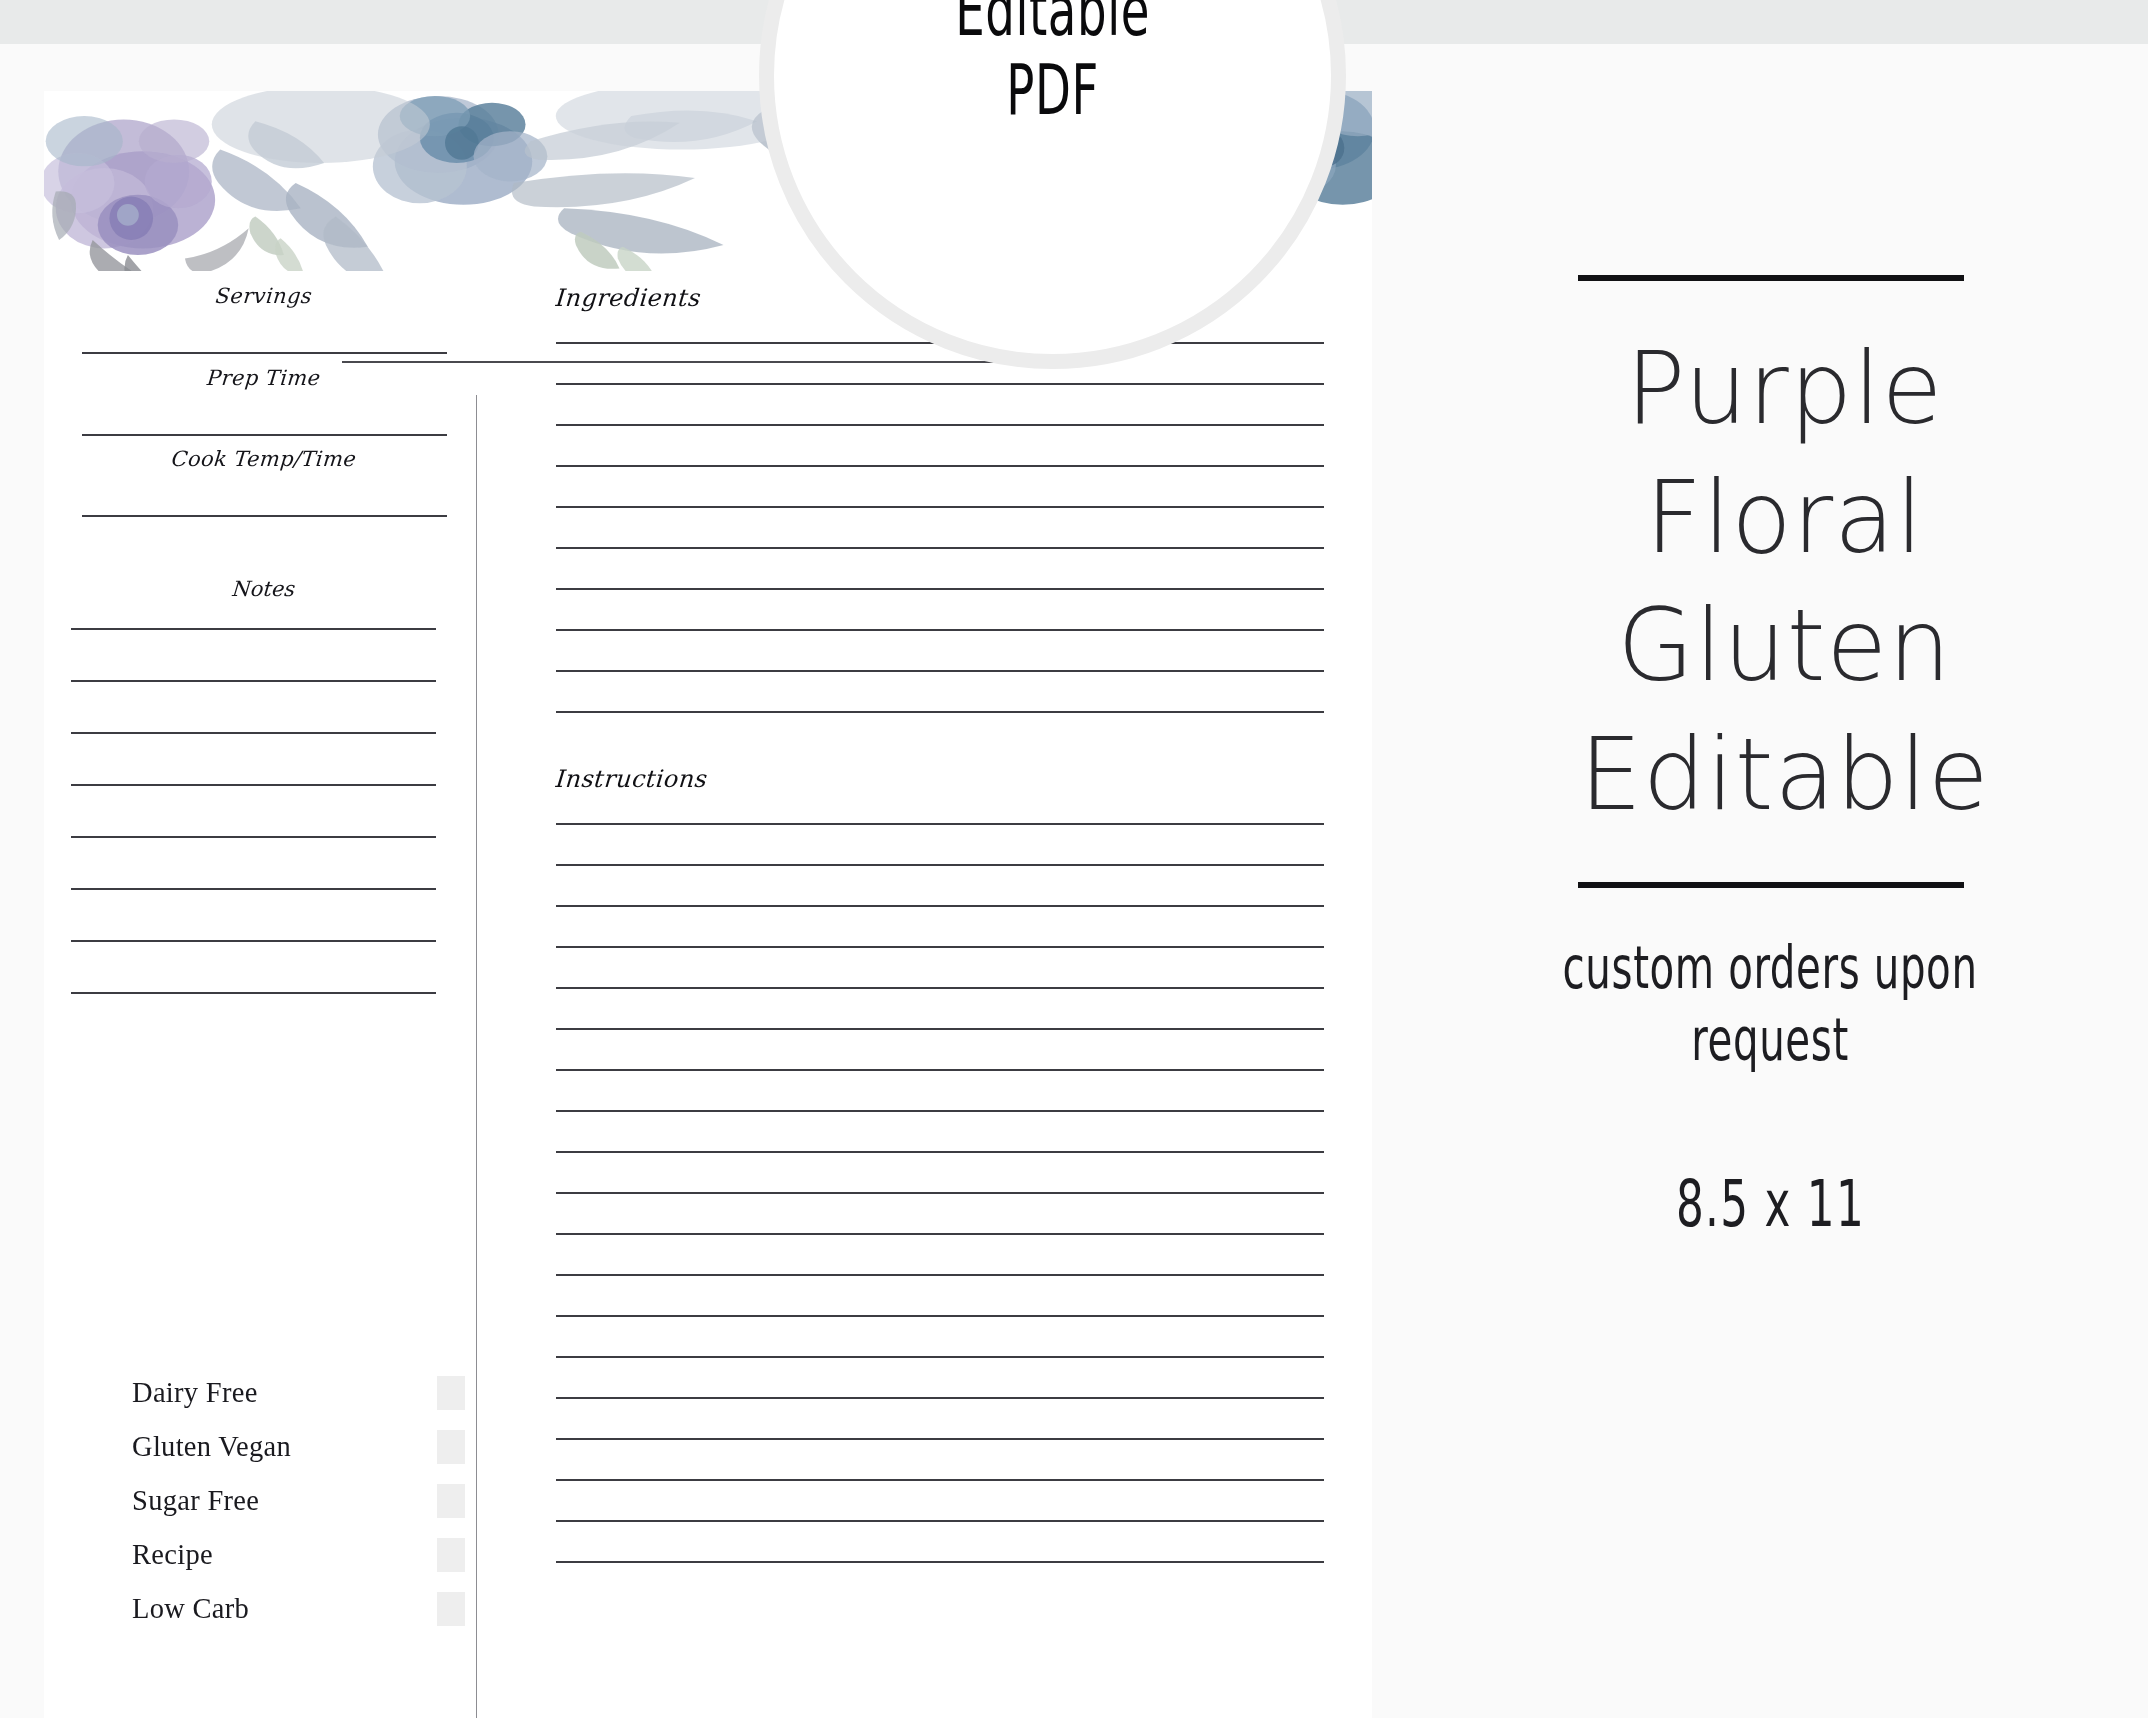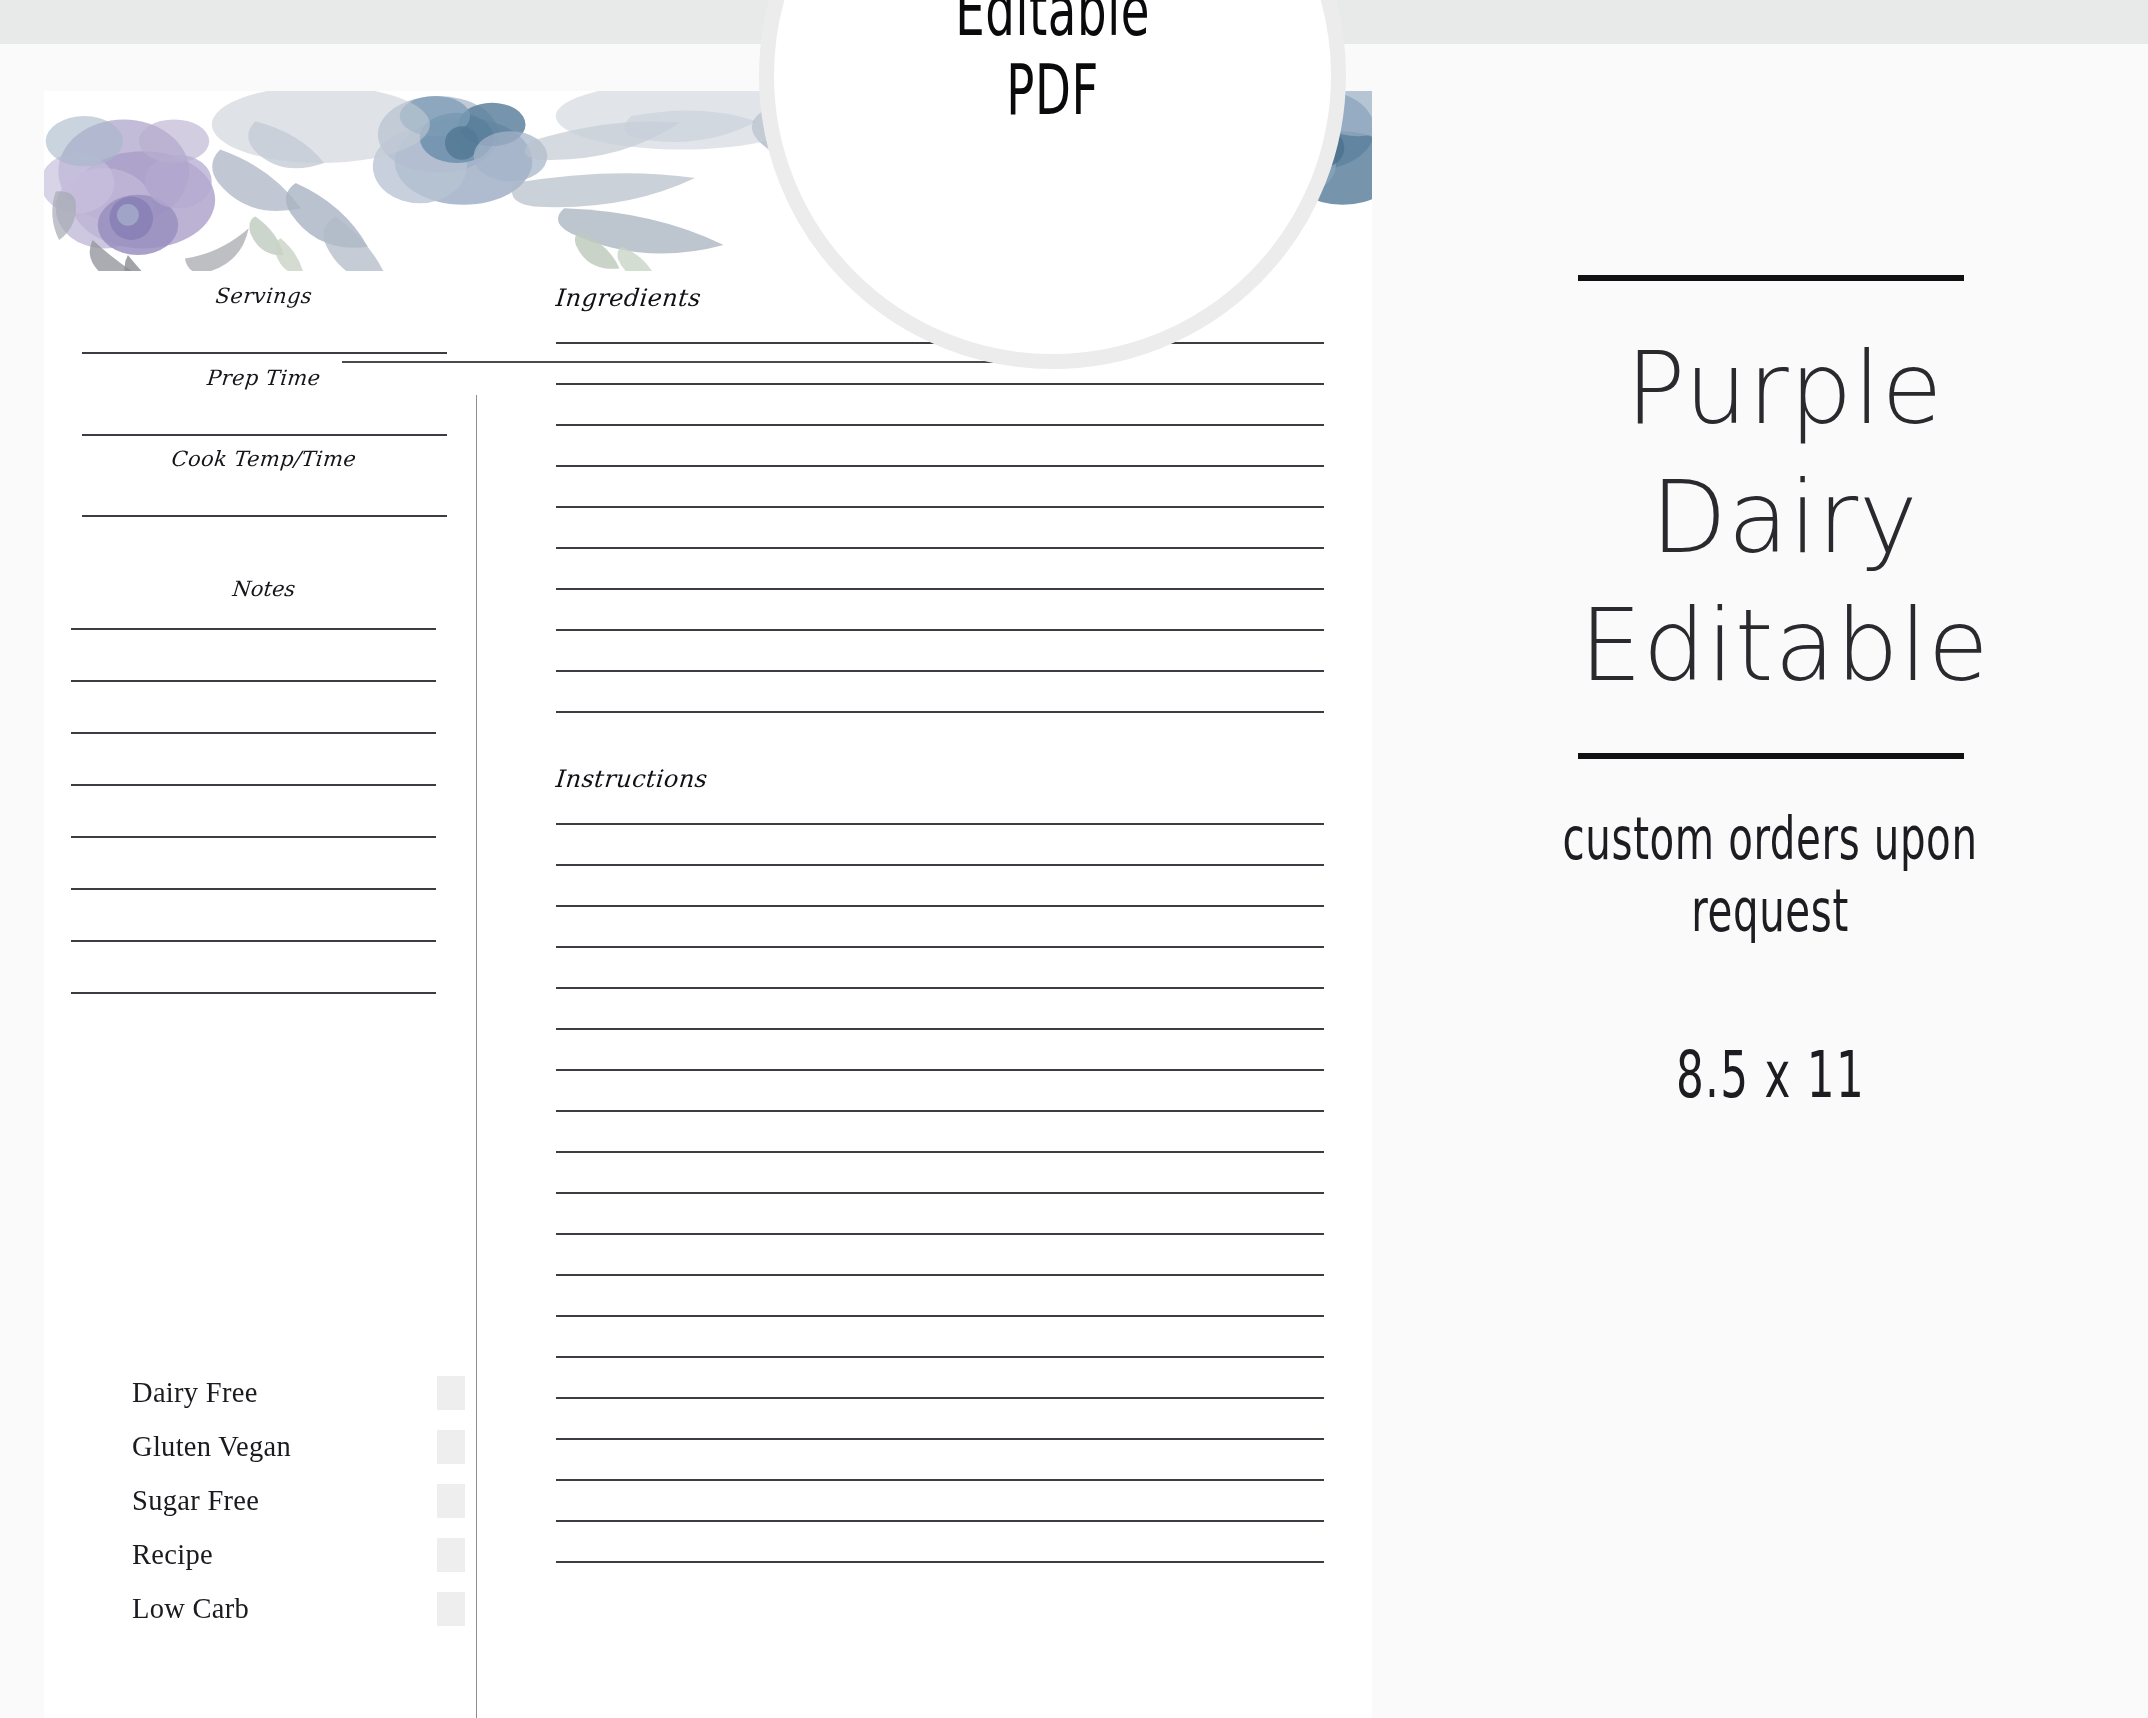--- a/index.html
+++ b/index.html
@@ -408,21 +408,22 @@
         <div style="width: 768px; border-top: 2.5px solid rgb(60, 60, 66); margin-top: 39px;"></div>
       </div>
   </div>
 </div>
 
 <div class="promo">
   <div class="promo-rule-top"></div>
 
   <div class="promo-title">
     <div>Purple</div>
-    <div>Dairy</div>
+    <div>Floral</div>
+    <div>Gluten</div>
     <div>Editable</div>
   </div>
 
   <div class="promo-rule-bot"></div>
 
   <div class="promo-sub">
     <div>custom orders upon</div>
     <div>request</div>
   </div>
 

